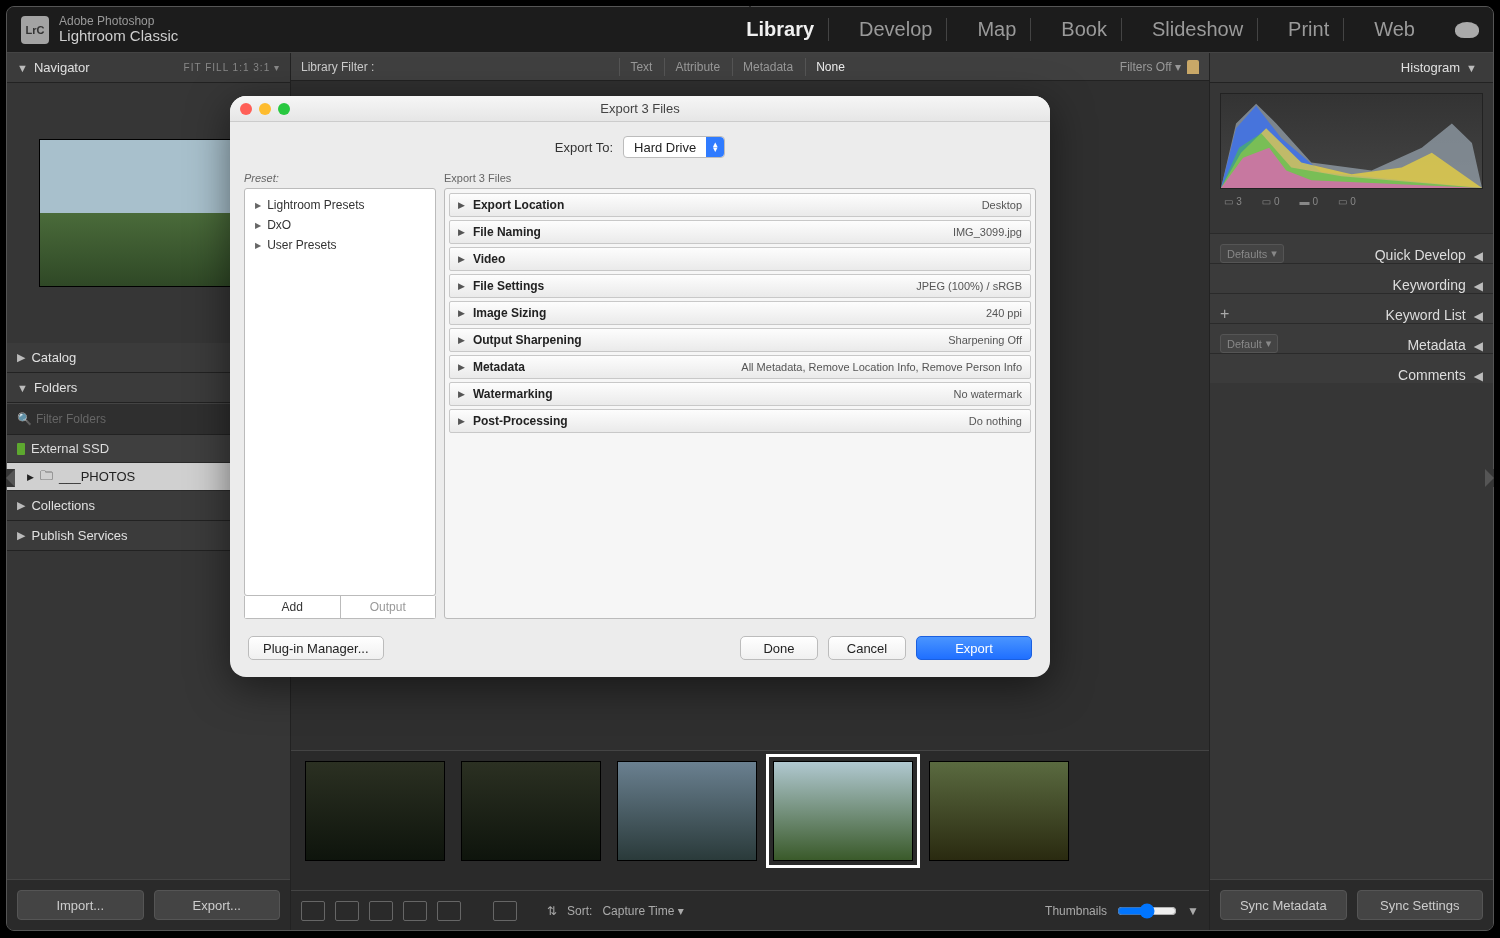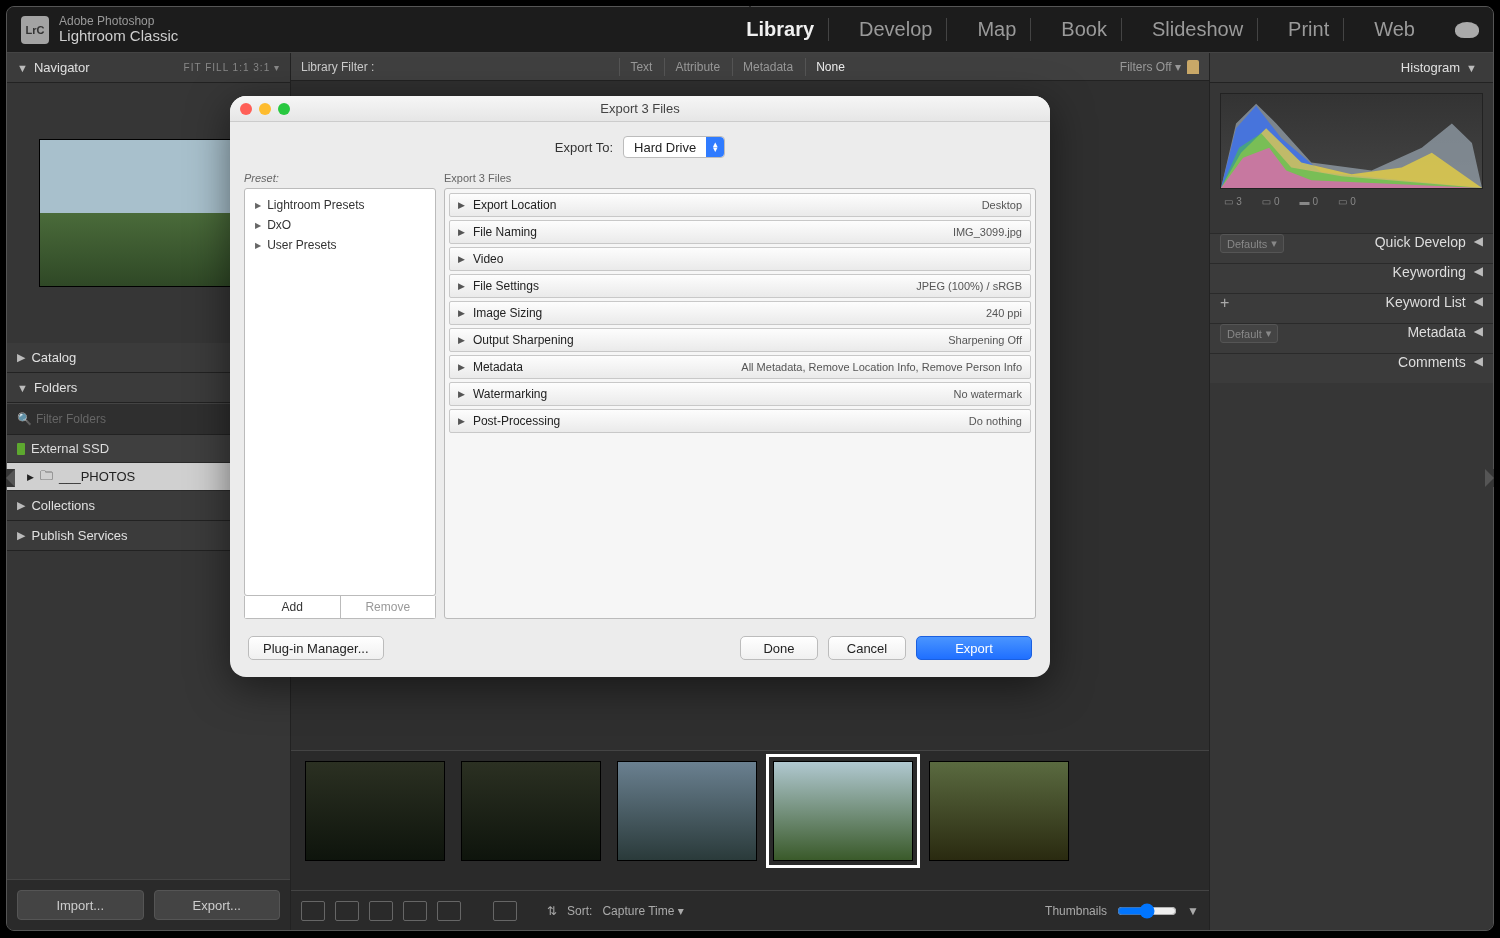--- a/index.html
+++ b/index.html
@@ -53,21 +53,21 @@
 .toolbar .iconbox { width:24px; height:20px; border:1px solid #666; border-radius:2px; }
 .toolbar .sort { margin-left:20px; }
 .toolbar .thumbs-label { margin-left:auto; }
 
 
 .right { background:#363636; border-left:1px solid #222; display:flex; flex-direction:column; }
 .histo { height:150px; padding:10px; }
 .histo-box { width:100%; height:96px; background:linear-gradient(to top,#444,#333); border:1px solid #222; position:relative; overflow:hidden;}
 .histo-box svg { width:100%; height:100%; }
 .histo-info { height:24px; display:flex; align-items:center; gap:20px; font-size:10px; color:#888; padding:0 4px;}
-.rp-row { height:30px; display:flex; align-items:flex-start; justify-content:flex-end; padding:0 10px; background:#3b3b3b; border-top:1px solid #2a2a2a; font-size:14px; color:#ddd;}
+.rp-row { height:30px; display:flex; align-items:flex-end; justify-content:flex-end; padding:0 10px; background:#3b3b3b; border-top:1px solid #2a2a2a; font-size:14px; color:#ddd;}
 .rp-row .arrow { margin-left:8px; font-size:12px; color:#bbb;}
 .rp-row .sel { margin-right:auto; font-size:11px; color:#888; background:#444; padding:2px 6px; border-radius:3px; border:1px solid #555; display:flex; align-items:center; gap:4px;}
 .rp-row .plus { margin-right:auto; font-size:16px; color:#aaa; }
 .right-bottom { margin-top:auto; padding:10px; display:flex; gap:10px; background:#2a2a2a; border-top:1px solid #444;}
 
 
 .dialog { position:absolute; left:230px; top:96px; width:820px; height:581px; background:#ececec; border-radius:16px; box-shadow:0 10px 40px rgba(0,0,0,.5); display:flex; flex-direction:column; overflow:hidden; }
 .dlg-titlebar { height:26px; background:linear-gradient(#f6f6f6,#e6e6e6); border-bottom:1px solid #ccc; display:flex; align-items:center; padding:0 10px; position:relative;}
 .traffic { display:flex; gap:7px; }
 .tl { width:12px; height:12px; border-radius:50%; }
@@ -85,21 +85,21 @@
 .preset-box .item { padding:3px 10px; display:flex; align-items:center; gap:6px; cursor:pointer;}
 .preset-box .item::before { content:"▶"; font-size:8px; color:#666; }
 .preset-btns { display:flex; border:1px solid #bbb; border-top:none; border-radius:0 0 3px 3px; }
 .preset-btns div { flex:1; text-align:center; padding:4px 0; font-size:12px; color:#333; border-right:1px solid #bbb; background:#fff; cursor:pointer;}
 .preset-btns div:last-child { border-right:none; color:#999; }
 .settings-col { flex:1; display:flex; flex-direction:column; }
 .settings-label { font-size:11px; color:#666; margin-bottom:4px; }
 .settings-box { flex:1; border:1px solid #bbb; border-radius:3px; background:#f6f6f6; padding:4px; overflow:auto;}
 .acc-row { height:24px; background:linear-gradient(#fdfdfd,#eaeaea); border:1px solid #c8c8c8; border-radius:2px; margin-bottom:3px; display:flex; align-items:center; padding:0 8px; font-size:12px; color:#222; cursor:pointer;}
 .acc-row::before { content:"▶"; font-size:9px; color:#555; margin-right:8px; }
-.acc-row b { font-weight:400; }
+.acc-row b { font-weight:700; }
 .acc-row .val { margin-left:auto; font-size:11px; color:#555; }
 .dlg-footer { height:58px; display:flex; align-items:center; padding:0 18px; gap:10px; }
 .mac-btn { min-width:78px; height:24px; border:1px solid #bcbcbc; border-radius:5px; background:linear-gradient(#fff,#f0f0f0); font-size:13px; color:#222; display:flex; align-items:center; justify-content:center; padding:0 14px; cursor:pointer;}
 .mac-btn.primary { background:linear-gradient(#4a95ff,#1f6fff); border-color:#1a5fe0; color:#fff; min-width:116px;}
 .dlg-footer .spacer { flex:1; }
 .notch { position:absolute; top:0; left:50%; transform:translateX(-50%); width:0; height:0; border-left:7px solid transparent; border-right:7px solid transparent; border-top:7px solid #000;}
 .side-arrow { position:absolute; top:50%; width:0; height:0; border-top:9px solid transparent; border-bottom:9px solid transparent; }
 .side-arrow.left { left:6px; border-right:9px solid #555;} .side-arrow.right { right:6px; border-left:9px solid #555;}
 
 
@@ -255,20 +255,24 @@
       <div class="rp-row">
         <span class="sel"><span>Default</span> ▾</span>
         <span>Metadata</span>
           <span class="arrow">◀</span>
       </div>
       <div class="rp-row">
           <span>Comments</span>
           <span class="arrow">◀</span>
         </div>
 
+      <div class="right-bottom">
+        <div class="btn-dark">Sync Metadata</div>
+        <div class="btn-dark">Sync Settings</div>
+      </div>
     </div>
   </div>
 
   <div class="side-arrow left"></div>
   <div class="side-arrow right"></div>
 </div>
 
 <div class="dialog">
   <div class="dlg-titlebar">
     <div class="traffic">
@@ -288,21 +292,21 @@
   <div class="dlg-body">
     <div class="preset-col">
       <div class="preset-label">Preset:</div>
       <div class="preset-box">
         <div class="item">Lightroom Presets</div>
         <div class="item">DxO</div>
         <div class="item">User Presets</div>
       </div>
       <div class="preset-btns">
         <div>Add</div>
-        <div>Remove</div>
+        <div>Output</div>
       </div>
     </div>
     <div class="settings-col">
       <div class="settings-label">Export 3 Files</div>
       <div class="settings-box" id="acc-box">
           <div class="acc-row">
             <b>Export Location</b>
             <span class="val">Desktop</span>
           </div>
           <div class="acc-row">

